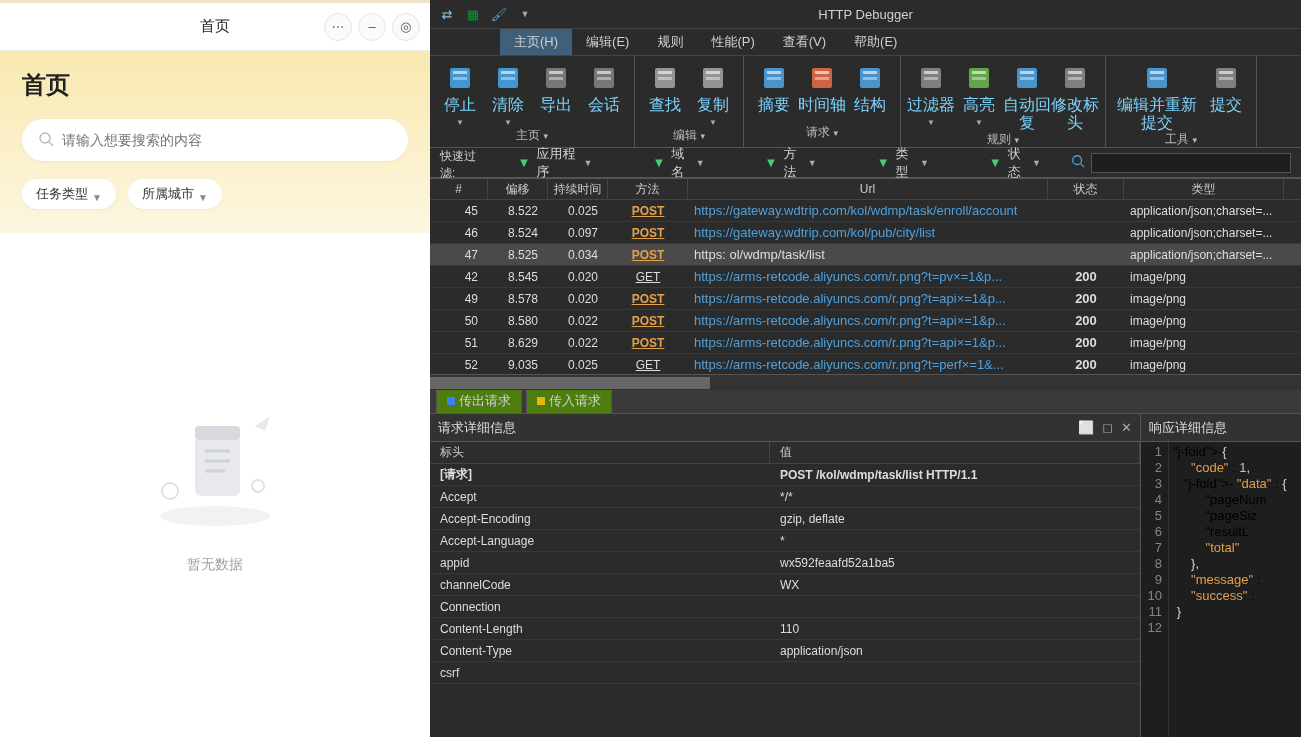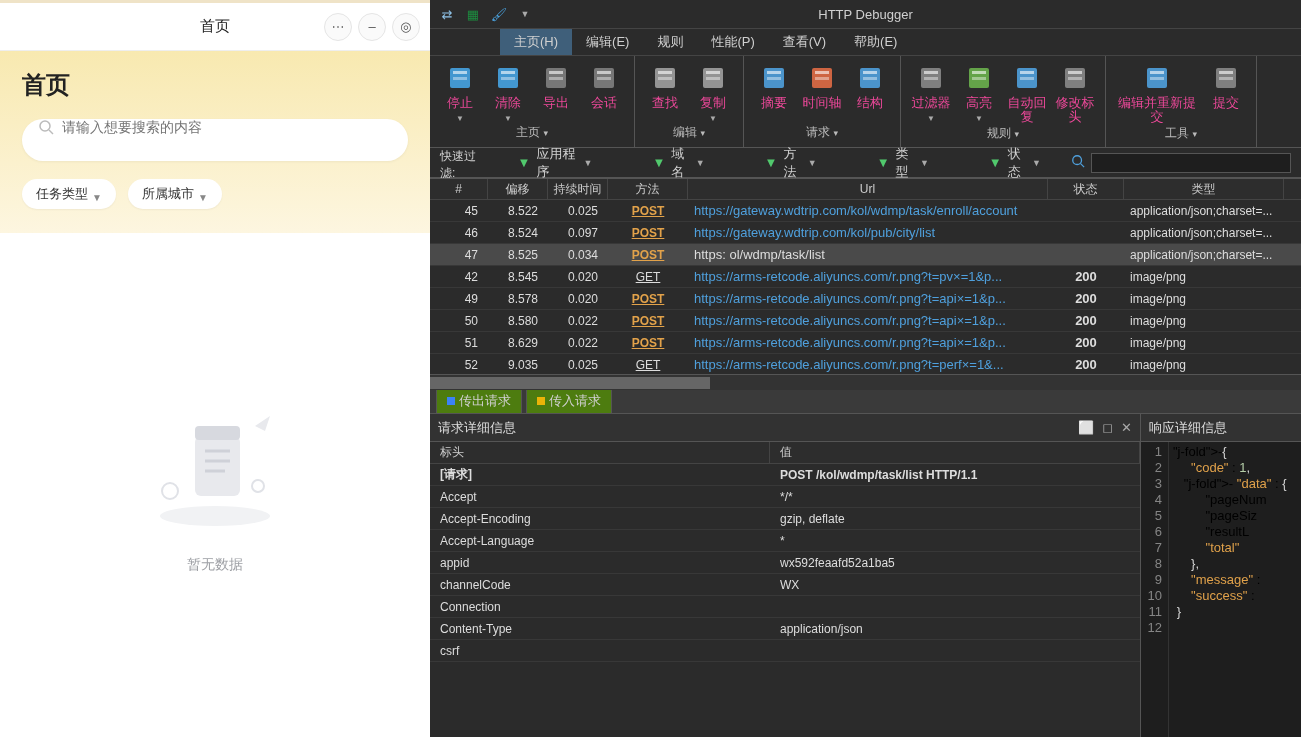--- a/index.html
+++ b/index.html
@@ -7,21 +7,21 @@
 .root { display: flex; width: 100%; height: 100%; }
 
 
 .left-app { width: 430px; height: 100%; background: #fff; border-top: 3px solid #efe3c7; display: flex; flex-direction: column; }
 .left-titlebar { height: 48px; display: flex; align-items: center; justify-content: center; position: relative; background: #fff; border-bottom: 1px solid #eee; }
 .left-title { font-size: 15px; color: #222; }
 .left-titlebar-right { position: absolute; right: 10px; display: flex; gap: 6px; align-items: center; }
 .win-btn { width: 28px; height: 28px; border-radius: 14px; display: flex; align-items: center; justify-content: center; background: #fafafa; border: 1px solid #e5e5e5; color: #555; }
 .left-hero { background: linear-gradient(180deg, #f8e9b0 0%, #fdf6e0 100%); padding: 18px 22px 24px; }
 .left-h1 { font-size: 24px; font-weight: 600; color: #222; margin-bottom: 18px; }
-.search-box { background: #fff; border-radius: 22px; height: 42px; display: flex; align-items: flex-start; padding: 0 16px; box-shadow: 0 1px 3px rgba(0,0,0,0.05); margin-bottom: 18px; }
+.search-box { background: #fff; border-radius: 22px; height: 42px; display: flex; align-items: center; padding: 0 16px; box-shadow: 0 1px 3px rgba(0,0,0,0.05); margin-bottom: 18px; }
 .search-box input { border: none; outline: none; flex: 1; font-size: 14px; color: #333; background: transparent; }
 .filter-row { display: flex; gap: 12px; }
 .chip { background: #fff; border-radius: 16px; padding: 6px 14px; display: flex; align-items: flex-end; gap: 4px; font-size: 13px; color: #333; box-shadow: 0 1px 2px rgba(0,0,0,0.05); }
 .chip .caret { font-size: 10px; color: #888; }
 .left-empty { flex: 1; display: flex; flex-direction: column; align-items: center; justify-content: center; gap: 20px; background: #fff; }
 .empty-illus { width: 150px; height: 140px; position: relative; }
 .empty-illus svg { width: 100%; height: 100%; }
 .empty-text { color: #9ea0a5; font-size: 14px; }
 
 
@@ -30,21 +30,21 @@
 .rtitlebar .title { position: absolute; left: 50%; transform: translateX(-50%); color: #d0d0d0; font-size: 13px; }
 .rtitlebar .ic { width: 18px; height: 18px; display: flex; align-items: center; justify-content: center; color: #8ec1e6; }
 .menubar { height: 28px; background: #2b2b2b; border-top: 1px solid #444; border-bottom: 1px solid #444; display: flex; padding-left: 70px; }
 .menu-item { padding: 4px 14px; color: #d0d0d0; font-size: 13px; display: flex; align-items: center; }
 .menu-item.active { background: #3f5f7a; }
 .ribbon { background: #2b2b2b; border-bottom: 1px solid #555; display: flex; height: 92px; }
 .ribbon-group { display: flex; flex-direction: column; padding: 4px 6px; border-right: 1px solid #555; }
 .ribbon-items { display: flex; flex: 1; align-items: flex-start; }
 .ribbon-item { display: flex; flex-direction: column; align-items: center; width: 48px; gap: 4px; padding-top: 4px; }
 .ribbon-item .ic { width: 28px; height: 28px; display: flex; align-items: center; justify-content: center; }
-.ribbon-item .lbl { color: #ec4899; font-size: 13px; text-align: center; line-height: 1.1; }
+.ribbon-item .lbl { color: #7dd3fc; font-size: 16px; text-align: center; line-height: 1.1; }
 .ribbon-group-title { text-align: center; color: #bbb; font-size: 12px; padding-bottom: 2px; }
 .ribbon-item .drop { font-size: 8px; color: #aaa; }
 .ribbon-item.wide { width: 90px; }
 .filter-bar { height: 30px; background: #2b2b2b; border-bottom: 1px solid #555; display: flex; padding: 0 10px; gap: 30px; }
 .filter-bar .fb-label { color: #d0d0d0; font-size: 12px; }
 .fb-item { display: flex; align-items: center; gap: 6px; color: #d0d0d0; font-size: 12px; }
 .fb-item .funnel { color: #51c96d; }
 .fb-item .drop { font-size: 9px; color: #aaa; }
 .fb-search { margin-left: auto; display: flex; align-items: center; gap: 6px; }
 .fb-search input { background: #1e1e1e; border: 1px solid #555; height: 20px; width: 200px; color: #ddd; padding: 0 4px; }
@@ -552,20 +552,24 @@
                 <div>wx592feaafd52a1ba5</div>
               </div>
               <div class="kv-row">
                 <div>channelCode</div>
                 <div>WX</div>
               </div>
               <div class="kv-row">
                 <div>Connection</div>
               </div>
               <div class="kv-row">
+                <div>Content-Length</div>
+                <div>110</div>
+              </div>
+              <div class="kv-row">
                 <div>Content-Type</div>
                 <div>application/json</div>
               </div>
               <div class="kv-row">
                 <div>csrf</div>
                 <div></div>
               </div>
             </div>
         </div>
       </div>

